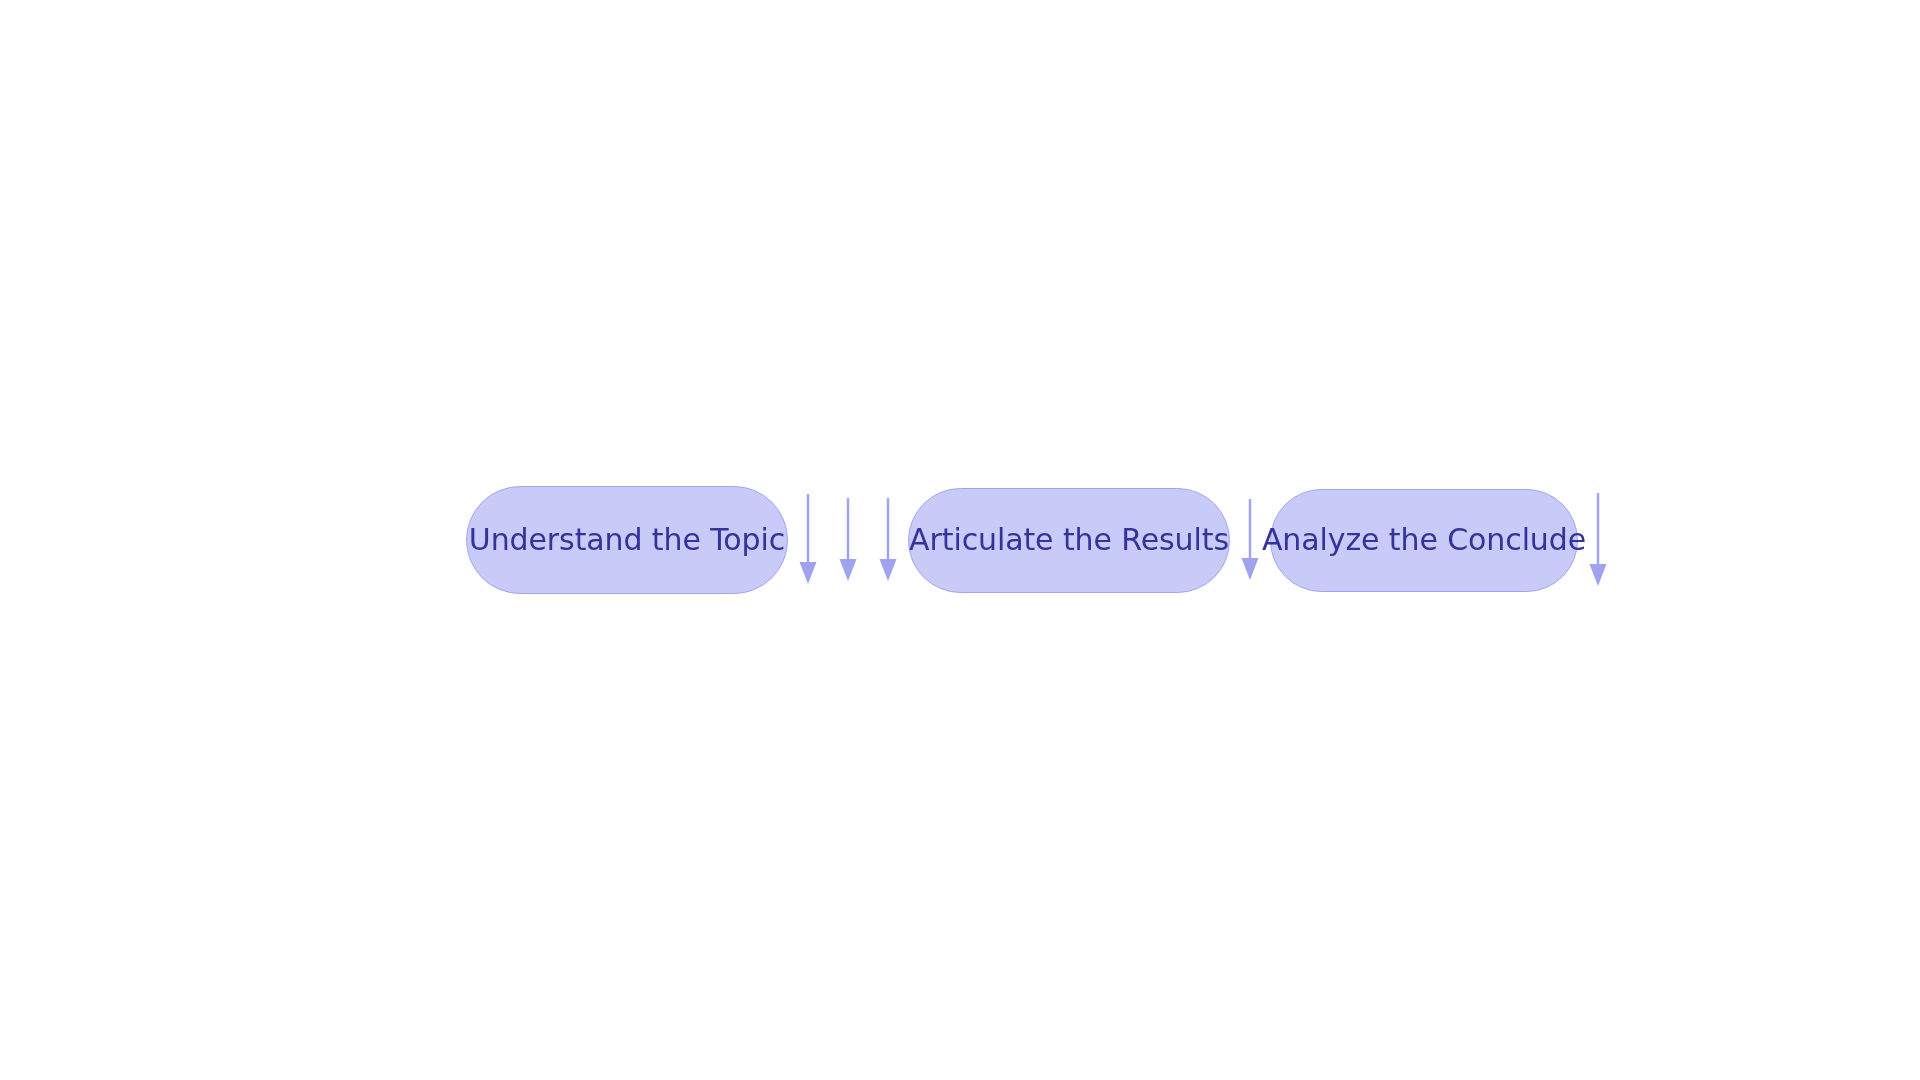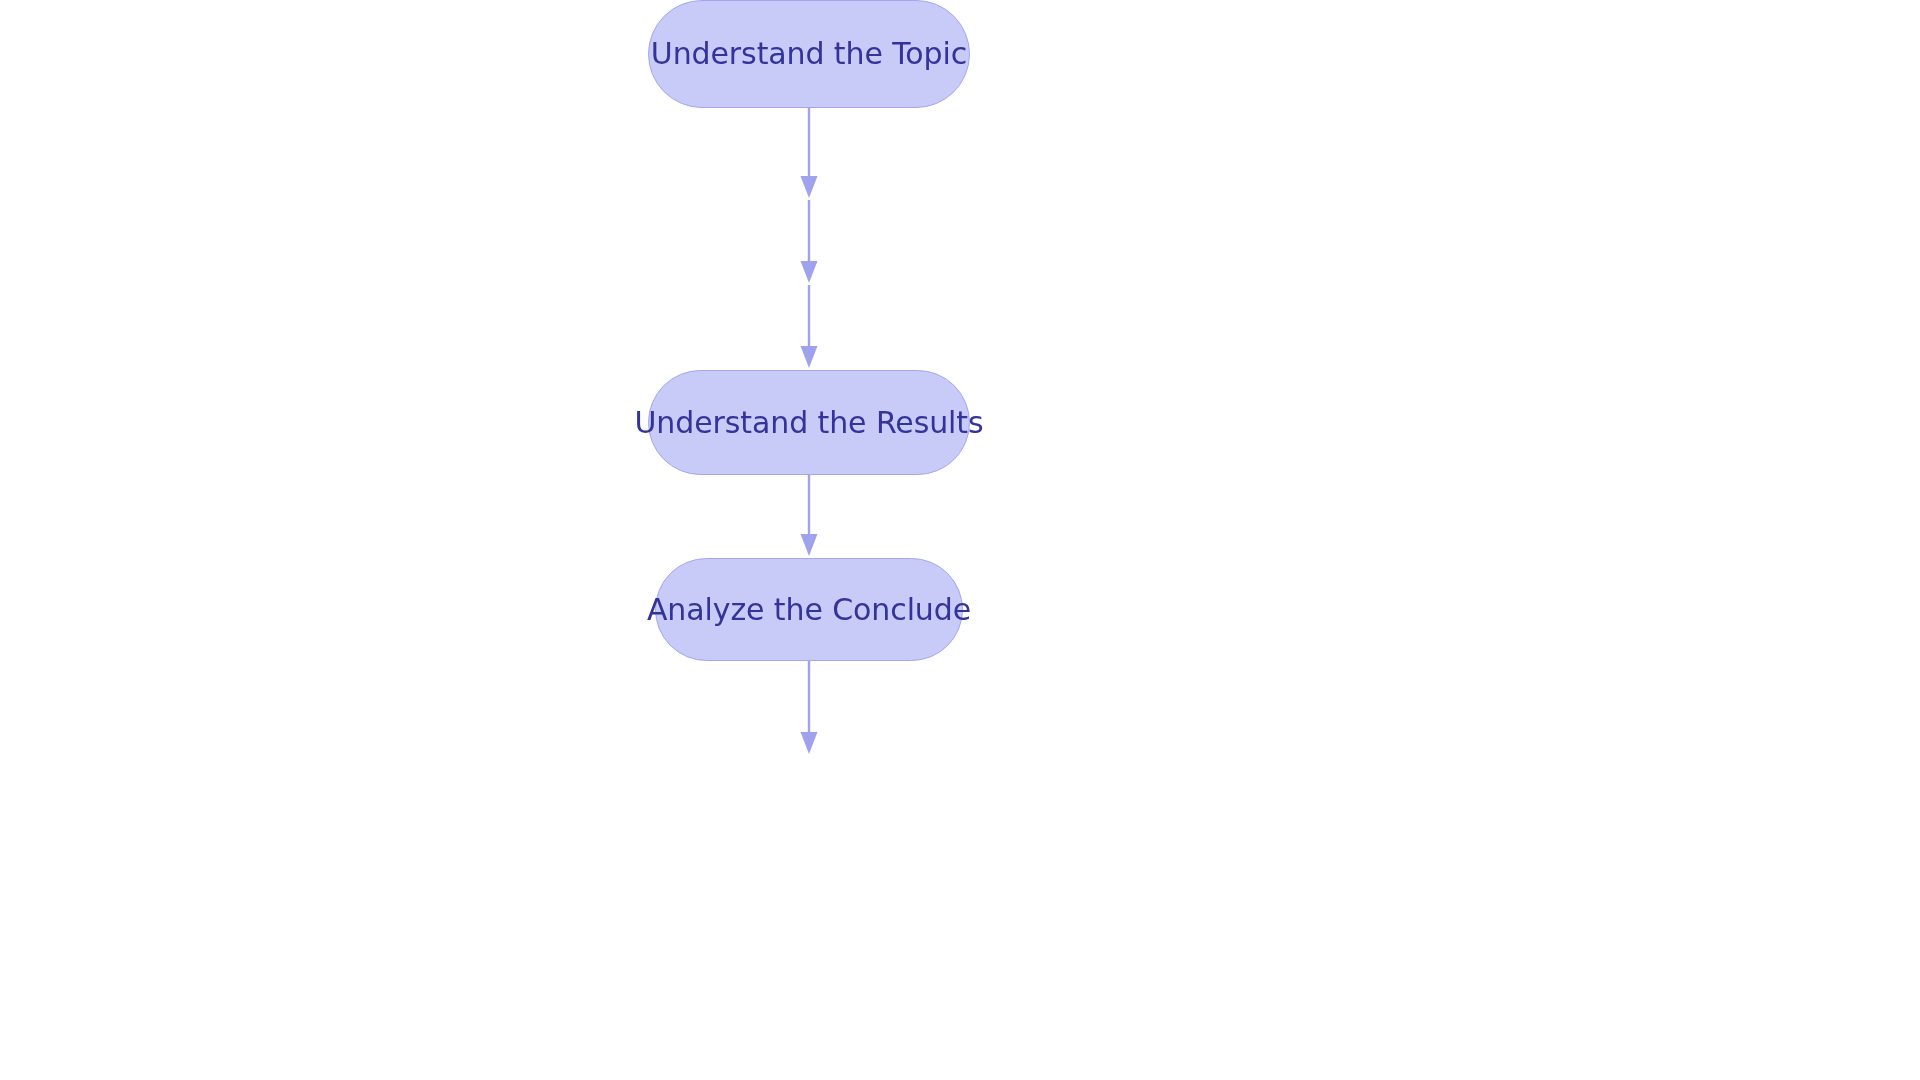--- a/index.html
+++ b/index.html
@@ -20,23 +20,23 @@
     font-family: "DejaVu Sans", "Liberation Sans", sans-serif;
   }
 
   .flow-column {
     position: absolute;
     left: 0;
     top: 0;
     width: 1618px;
     height: 1080px;
     display: flex;
-    flex-direction: column;
+    flex-direction: row;
     align-items: center;
-    justify-content: flex-start;
+    justify-content: flex-end;
   }
 
   
   .flow-node {
     box-sizing: border-box;
     display: flex;
     align-items: center;
     justify-content: center;
     background: #c8caf8;
     border: 1.6px solid #a3a6ef;
@@ -110,21 +110,21 @@
 
 
     <div class="flow-arrow arrow-3">
       <svg width="22" height="85" viewBox="0 0 22 85" aria-hidden="true">
         <line x1="11" y1="0" x2="11" y2="65" stroke="#9fa2ec" stroke-width="2.4"></line>
         <polygon points="11,83 2.5,61 19.5,61" fill="#9fa2ec"></polygon>
       </svg>
     </div>
 
     <div class="flow-node node-4">
-      <span class="flow-node-label">Understand the Results</span>
+      <span class="flow-node-label">Articulate the Results</span>
     </div>
 
     <div class="flow-arrow arrow-4">
       <svg width="22" height="83" viewBox="0 0 22 83" aria-hidden="true">
         <line x1="11" y1="0" x2="11" y2="63" stroke="#9fa2ec" stroke-width="2.4"></line>
         <polygon points="11,81 2.5,59 19.5,59" fill="#9fa2ec"></polygon>
       </svg>
     </div>
 
     <div class="flow-node node-5">

